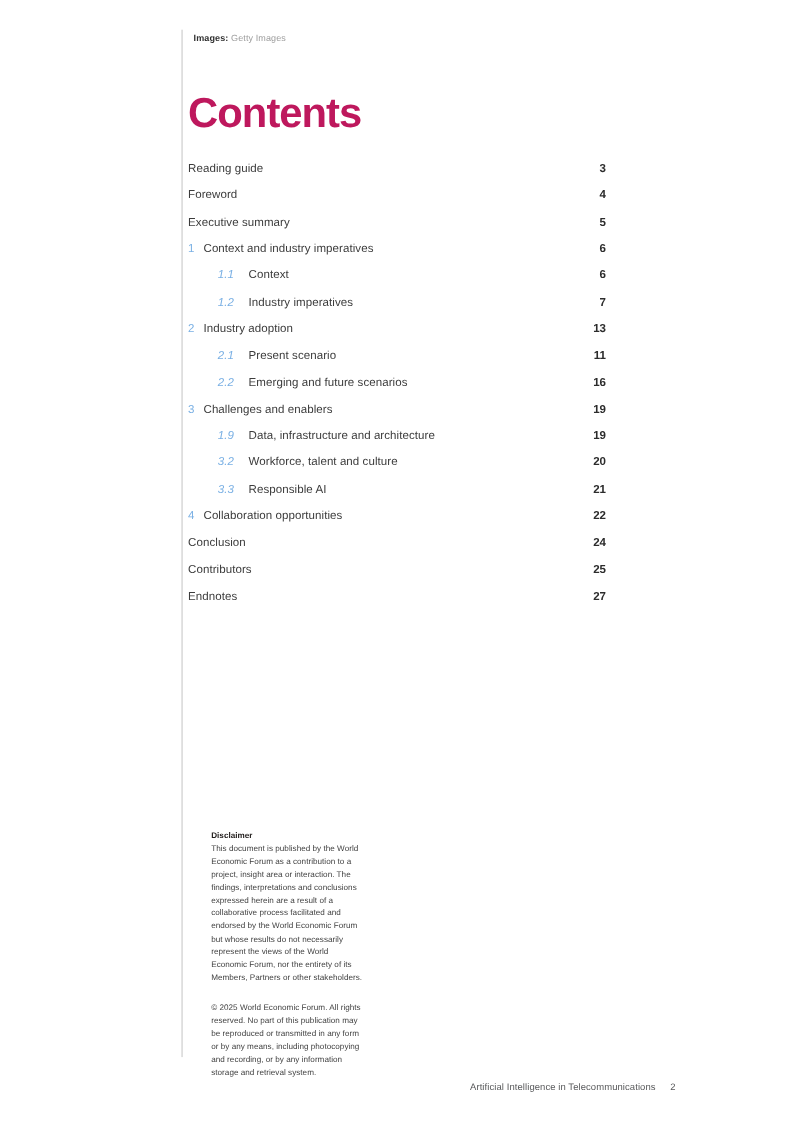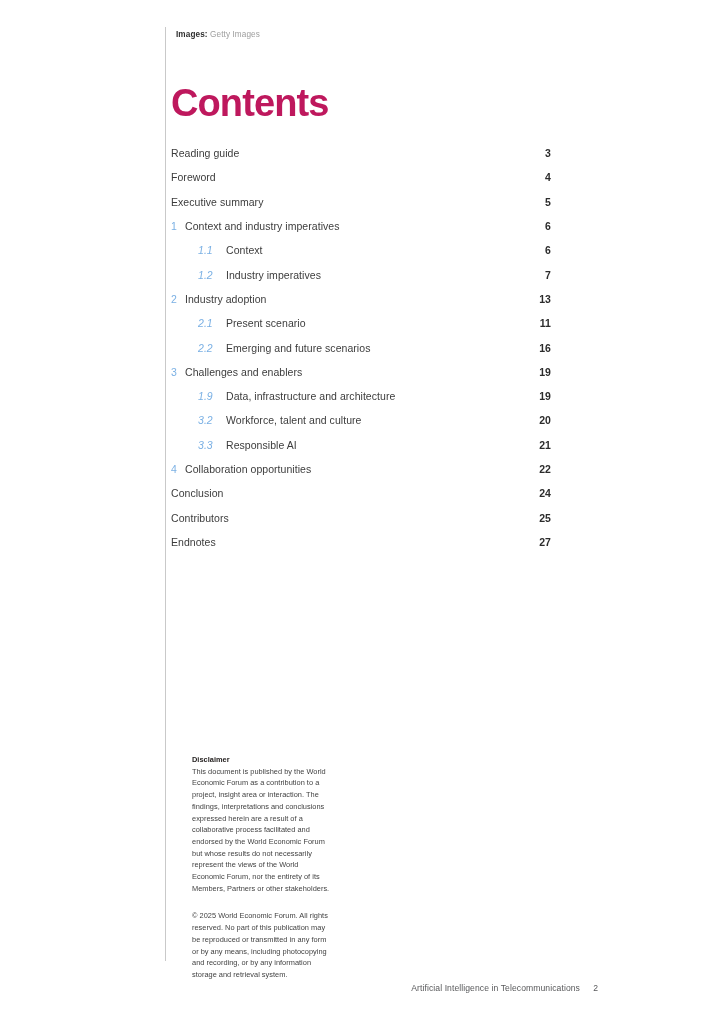--- a/index.html
+++ b/index.html
@@ -131,21 +131,21 @@
   .disclaimer p {
     margin: 16px;
   }
   .disclaimer p.copyright {
     margin-top: 10px;
   }
 
   
   .footer {
     position: absolute;
-    left: 0;
+    left: 16px;
     top: 983px;
     width: 644px;
     height: 14px;
   }
   .footer-title {
     position: absolute;
     right: 64px;
     top: 0;
     font-size: 8.6px;
     color: #58595b;

